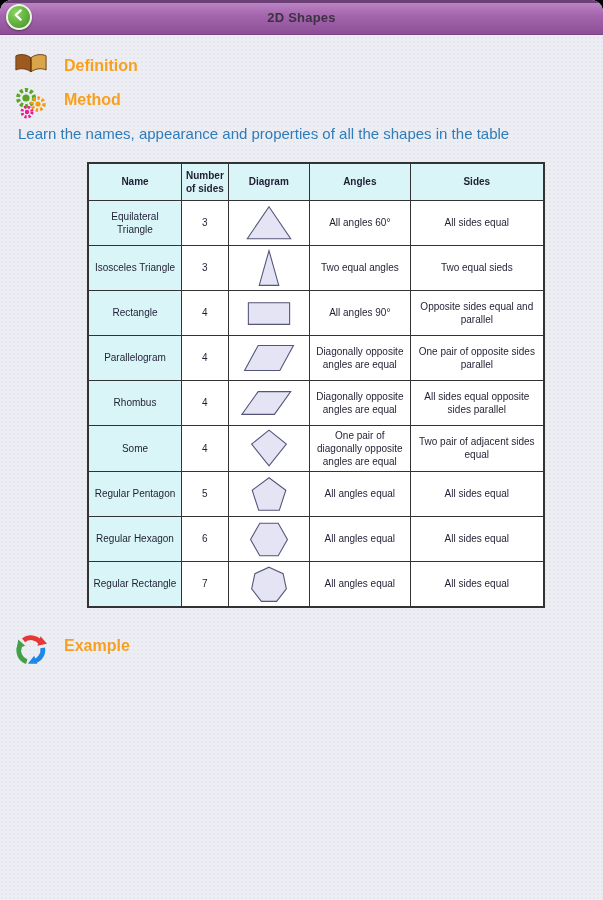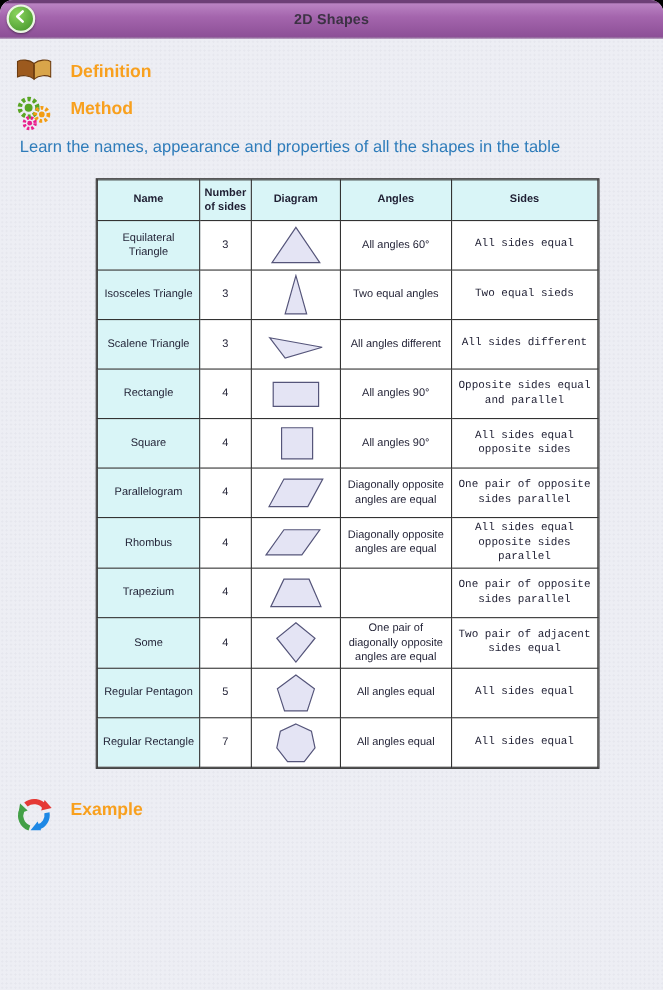--- a/index.html
+++ b/index.html
@@ -30,21 +30,21 @@
   
   table.shapes{border-collapse:collapse;margin:10px 0 26px 74px;background:#fff;
     box-shadow:0 0 0 1px #333;}
   table.shapes th,table.shapes td{border:1px solid #333;padding:3px 4px;text-align:center;
     font-size:10px;color:#1f1f33;line-height:1.3;vertical-align:middle;}
   table.shapes th{background:var(--table-header-bg,#d9f5f7);font-weight:bold;font-size:10px;height:30px;}
   td.name{background:var(--table-header-bg,#d9f5f7);font-weight:normal;width:84px;font-size:10px;}
   td.count{width:36px;font-size:11px;}
   td.diagram{width:72px;padding:2px;}
   td.angles{width:92px;}
-  td.sides{width:124px;font-family:Liberation Mono, monospace;}
+  td.sides{width:124px;}
   td.diagram svg{display:block;margin:0 auto;}
   tr.table-row{height:40px;}
 </style>
 </head>
 <body>
 
 <div class="screen">
 
   <div class="appbar">
     <div class="back-btn">
@@ -112,53 +112,31 @@
             <td class="count">3</td>
             <td class="diagram">
               <svg viewBox="0 0 100 70" width="58" height="38">
                 <polygon points="50,3 68,67 32,67" fill="#e4e4f4" stroke="#55557a" stroke-width="2"></polygon>
               </svg>
             </td>
             <td class="angles">Two equal angles</td>
             <td class="sides">Two equal sieds</td>
           </tr>
           <tr class="table-row">
-            <td class="name">Scalene Triangle</td>
-            <td class="count">3</td>
-            <td class="diagram">
-              <svg viewBox="0 0 100 70" width="58" height="38">
-                <polygon points="6,24 94,40 32,58" fill="#e4e4f4" stroke="#55557a" stroke-width="2"></polygon>
-              </svg>
-            </td>
-            <td class="angles">All angles different</td>
-            <td class="sides">All sides different</td>
-          </tr>
-          <tr class="table-row">
             <td class="name">Rectangle</td>
             <td class="count">4</td>
             <td class="diagram">
               <svg viewBox="0 0 100 70" width="58" height="38">
                 <polygon points="12,16 88,16 88,56 12,56" fill="#e4e4f4" stroke="#55557a" stroke-width="2"></polygon>
               </svg>
             </td>
             <td class="angles">All angles 90°</td>
             <td class="sides">Opposite sides equal and parallel</td>
           </tr>
           <tr class="table-row">
-            <td class="name">Square</td>
-            <td class="count">4</td>
-            <td class="diagram">
-              <svg viewBox="0 0 100 70" width="58" height="38">
-                <polygon points="26,9 78,9 78,61 26,61" fill="#e4e4f4" stroke="#55557a" stroke-width="2"></polygon>
-              </svg>
-            </td>
-            <td class="angles">All angles 90°</td>
-            <td class="sides">All sides equal opposite sides</td>
-          </tr>
-          <tr class="table-row">
             <td class="name">Parallelogram</td>
             <td class="count">4</td>
             <td class="diagram">
               <svg viewBox="0 0 100 70" width="58" height="38">
                 <polygon points="30,12 95,12 70,58 5,58" fill="#e4e4f4" stroke="#55557a" stroke-width="2"></polygon>
               </svg>
             </td>
             <td class="angles">Diagonally opposite angles are equal</td>
             <td class="sides">One pair of opposite sides parallel</td>
           </tr>
@@ -167,47 +145,47 @@
             <td class="count">4</td>
             <td class="diagram">
               <svg viewBox="0 0 100 70" width="58" height="38">
                 <polygon points="30,14 90,14 60,56 0,56" fill="#e4e4f4" stroke="#55557a" stroke-width="2"></polygon>
               </svg>
             </td>
             <td class="angles">Diagonally opposite angles are equal</td>
             <td class="sides">All sides equal opposite sides parallel</td>
           </tr>
           <tr class="table-row">
-            <td class="name">Trapezium</td>
-            <td class="count">4</td>
-            <td class="diagram">
-              <svg viewBox="0 0 100 70" width="58" height="38">
-                <polygon points="30,12 72,12 92,58 8,58" fill="#e4e4f4" stroke="#55557a" stroke-width="2"></polygon>
-              </svg>
-            </td>
-            <td class="angles"></td>
-            <td class="sides">One pair of opposite sides parallel</td>
-          </tr>
-          <tr class="table-row">
             <td class="name">Some</td>
             <td class="count">4</td>
             <td class="diagram">
               <svg viewBox="0 0 100 70" width="58" height="38">
                 <polygon points="50,2 82,28 50,68 18,28" fill="#e4e4f4" stroke="#55557a" stroke-width="2"></polygon>
               </svg>
             </td>
             <td class="angles">One pair of diagonally opposite angles are equal</td>
             <td class="sides">Two pair of adjacent sides equal</td>
           </tr>
           <tr class="table-row">
             <td class="name">Regular Pentagon</td>
             <td class="count">5</td>
             <td class="diagram">
               <svg viewBox="0 0 100 70" width="58" height="38">
                 <polygon points="50,5 81,28 69,65 31,65 19,28" fill="#e4e4f4" stroke="#55557a" stroke-width="2"></polygon>
+              </svg>
+            </td>
+            <td class="angles">All angles equal</td>
+            <td class="sides">All sides equal</td>
+          </tr>
+          <tr class="table-row">
+            <td class="name">Regular Hexagon</td>
+            <td class="count">6</td>
+            <td class="diagram">
+              <svg viewBox="0 0 100 70" width="58" height="38">
+                <polygon points="33,6 67,6 84,36 67,66 33,66 16,36" fill="#e4e4f4" stroke="#55557a" stroke-width="2"></polygon>
               </svg>
             </td>
             <td class="angles">All angles equal</td>
             <td class="sides">All sides equal</td>
           </tr>
           <tr class="table-row">
             <td class="name">Regular Rectangle</td>
             <td class="count">7</td>
             <td class="diagram">
               <svg viewBox="0 0 100 70" width="58" height="38">

